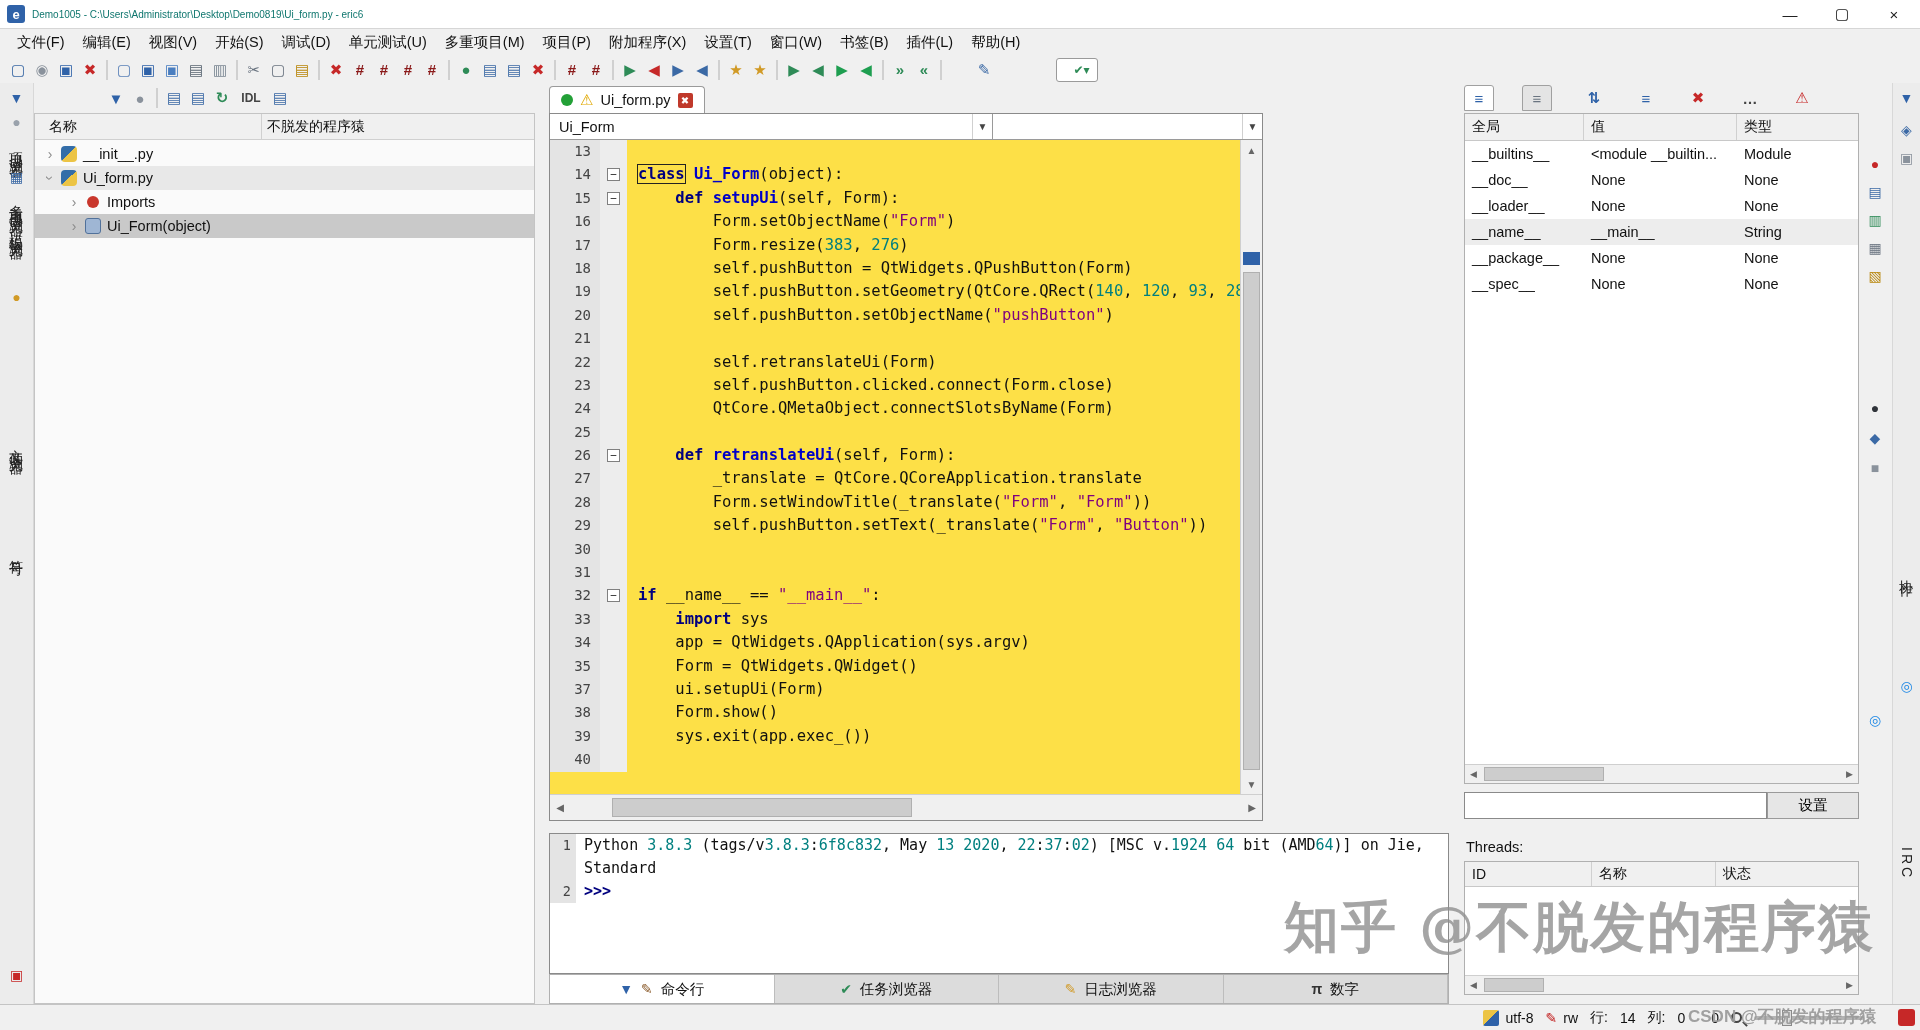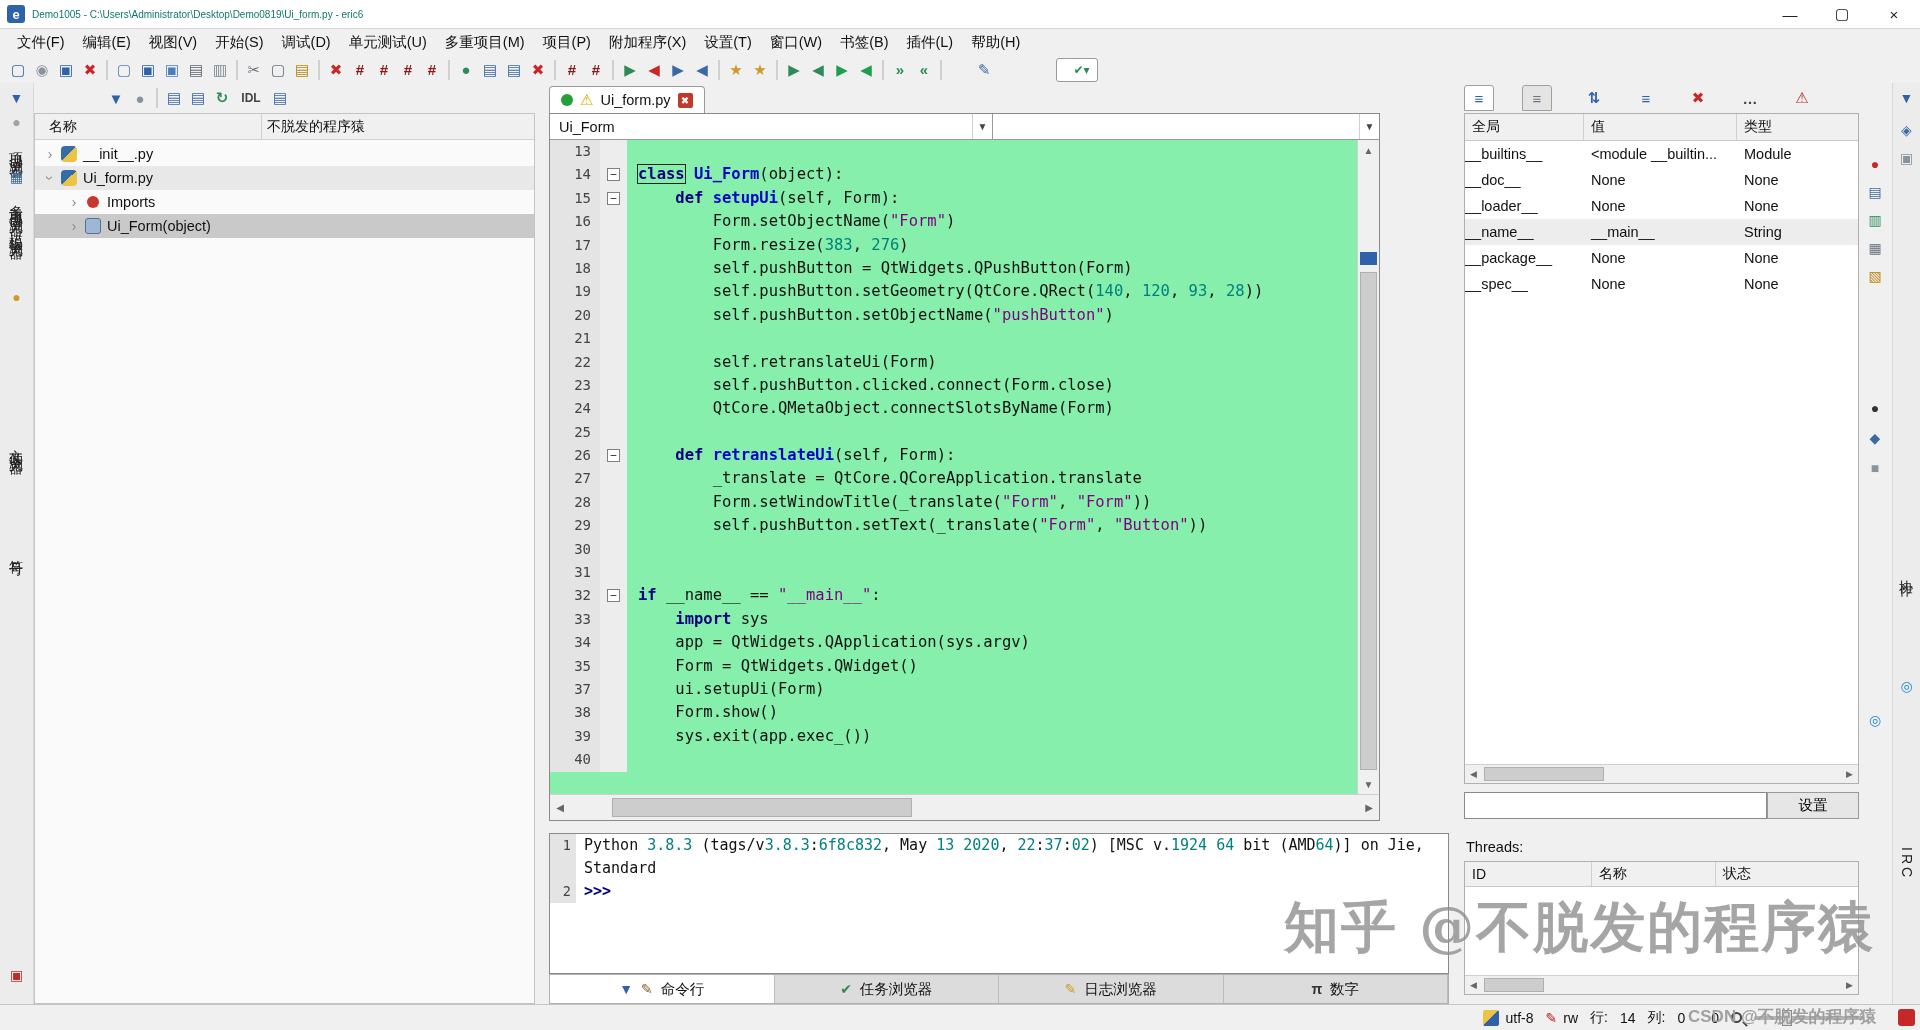--- a/index.html
+++ b/index.html
@@ -56,21 +56,21 @@
   .tree-row.current{background:#e8e8e8}
   .tree-row.selected{background:#c9c9c9}
   .chev{width:14px;color:#8a8a8a;font-size:14px;display:inline-flex;justify-content:center;flex:none}
   .chev.down{transform:rotate(90deg)}
   .tree-icon{width:16px;height:16px;margin:0 6px 0 4px;flex:none}
   .ti-python{background:linear-gradient(135deg,#336da8 50%,#ecc445 50%);border-radius:4px}
   .ti-imports{width:12px;height:12px;margin:2px 8px 2px 6px;border-radius:50%;background:#c9372c}
   .ti-class{background:#9fb6d4;border:1px solid #51719a;border-radius:3px}
 
   
-  .editor{position:absolute;left:549px;top:113px;width:831px;height:708px;background:#86efac;border:1px solid #8a8a8a}
+  .editor{position:absolute;left:549px;top:113px;width:714px;height:708px;background:#fde047;border:1px solid #8a8a8a}
   .combo-row{height:26px;display:flex;border-bottom:1px solid #9a9a9a}
   .combo{display:flex;align-items:center;padding-left:9px;font-size:14.5px;background:#fff;position:relative}
   .combo.first{width:443px;border-right:1px solid #9a9a9a}
   .combo.second{flex:1}
   .combo-arrow{margin-left:auto;width:20px;color:#444;font-size:10px;text-align:center;border-left:1px solid #d0d0d0;align-self:stretch;display:flex;align-items:center;justify-content:center}
   .code-wrap{position:absolute;left:0;top:26px;right:22px;bottom:26px;overflow:hidden}
   .code-line{display:flex;height:23.4px;line-height:23.4px;font-family:"DejaVu Sans Mono","Liberation Mono",monospace;font-size:15.5px;white-space:pre}
   .ln{width:50px;flex:none;background:#e4e4e4;color:#444;text-align:right;padding-right:9px;font-size:14px}
   .fold{width:27px;flex:none;background:#ededed;position:relative}
   .fold-box{position:absolute;left:7px;top:5px;width:13px;height:13px;border:1px solid #808080;background:#fff;font-size:11px;line-height:11px;text-align:center;color:#333}
@@ -104,21 +104,21 @@
 
   
   .right-panel{position:absolute;left:1464px;top:113px;width:395px;height:891px;background:#f0f0f0}
   .globals-box{position:absolute;left:0;top:0;width:395px;height:671px;background:#fff;border:1px solid #b0b0b0}
   .g-header{height:27px;background:#f0f0f0;border-bottom:1px solid #c8c8c8;display:flex;align-items:center;font-size:14px}
   .gh1{width:119px;padding-left:7px;border-right:1px solid #d0d0d0;align-self:stretch;display:flex;align-items:center}
   .gh2{width:153px;padding-left:7px;border-right:1px solid #d0d0d0;align-self:stretch;display:flex;align-items:center}
   .gh3{flex:1;padding-left:7px}
   .g-row{height:26px;display:flex;align-items:center;font-size:14.5px}
   .g-row.hl{background:#ededed}
-  .gc1{width:119px;overflow:hidden;white-space:nowrap}
+  .gc1{width:119px;padding-left:7px;overflow:hidden;white-space:nowrap}
   .gc2{width:153px;padding-left:7px;overflow:hidden;white-space:nowrap}
   .gc3{flex:1;padding-left:7px;overflow:hidden;white-space:nowrap}
   .g-hscroll{position:absolute;left:0;bottom:0;height:19px;width:100%;background:#f0f0f0;border-top:1px solid #cfcfcf}
   .gh-arrow{position:absolute;top:0;width:17px;height:18px;display:flex;align-items:center;justify-content:center;color:#666;font-size:9px}
   .gh-thumb{position:absolute;left:19px;top:2px;width:120px;height:14px;background:#cdcdcd;border:1px solid #b0b0b0}
   .settings-row{position:absolute;left:0;top:679px;width:395px;height:28px;display:flex;gap:0}
   .settings-input{flex:1;height:27px;border:1px solid #8a8a8a;background:#fff;padding:0 6px;font-size:14px;font-family:inherit}
   .settings-btn{width:92px;height:27px;background:#e6e6e6;border:1px solid #9a9a9a;font-size:14.5px;font-family:inherit}
   .threads-label{position:absolute;left:2px;top:726px;font-size:14.5px}
   .threads-box{position:absolute;left:0;top:748px;width:395px;height:134px;background:#fff;border:1px solid #b0b0b0}

